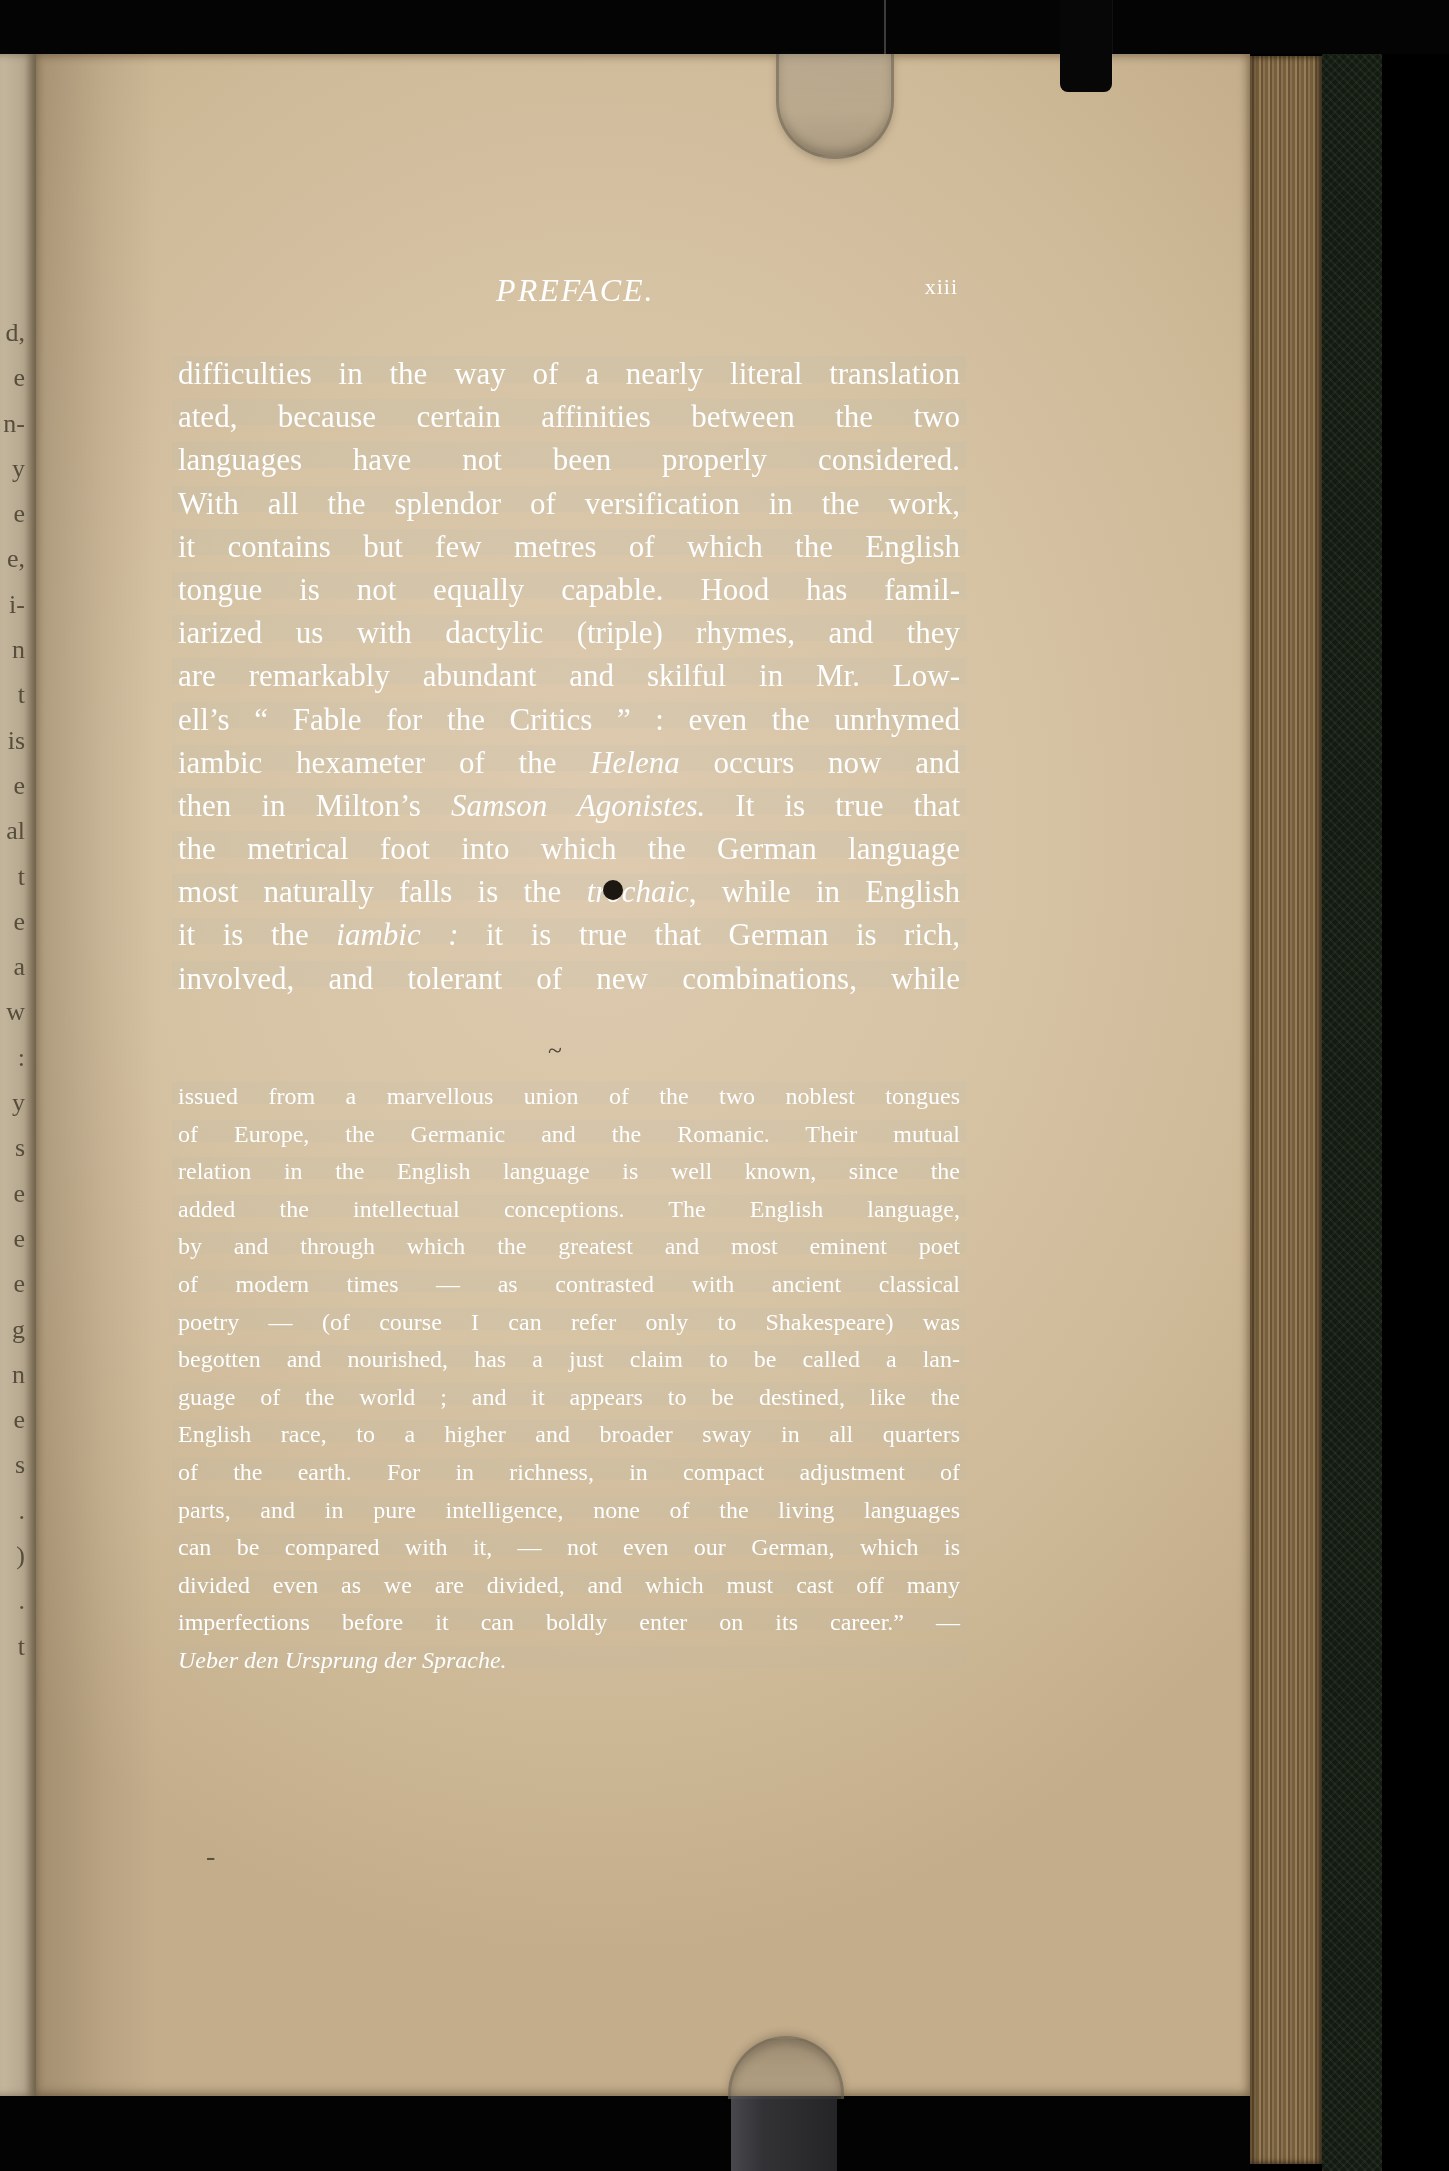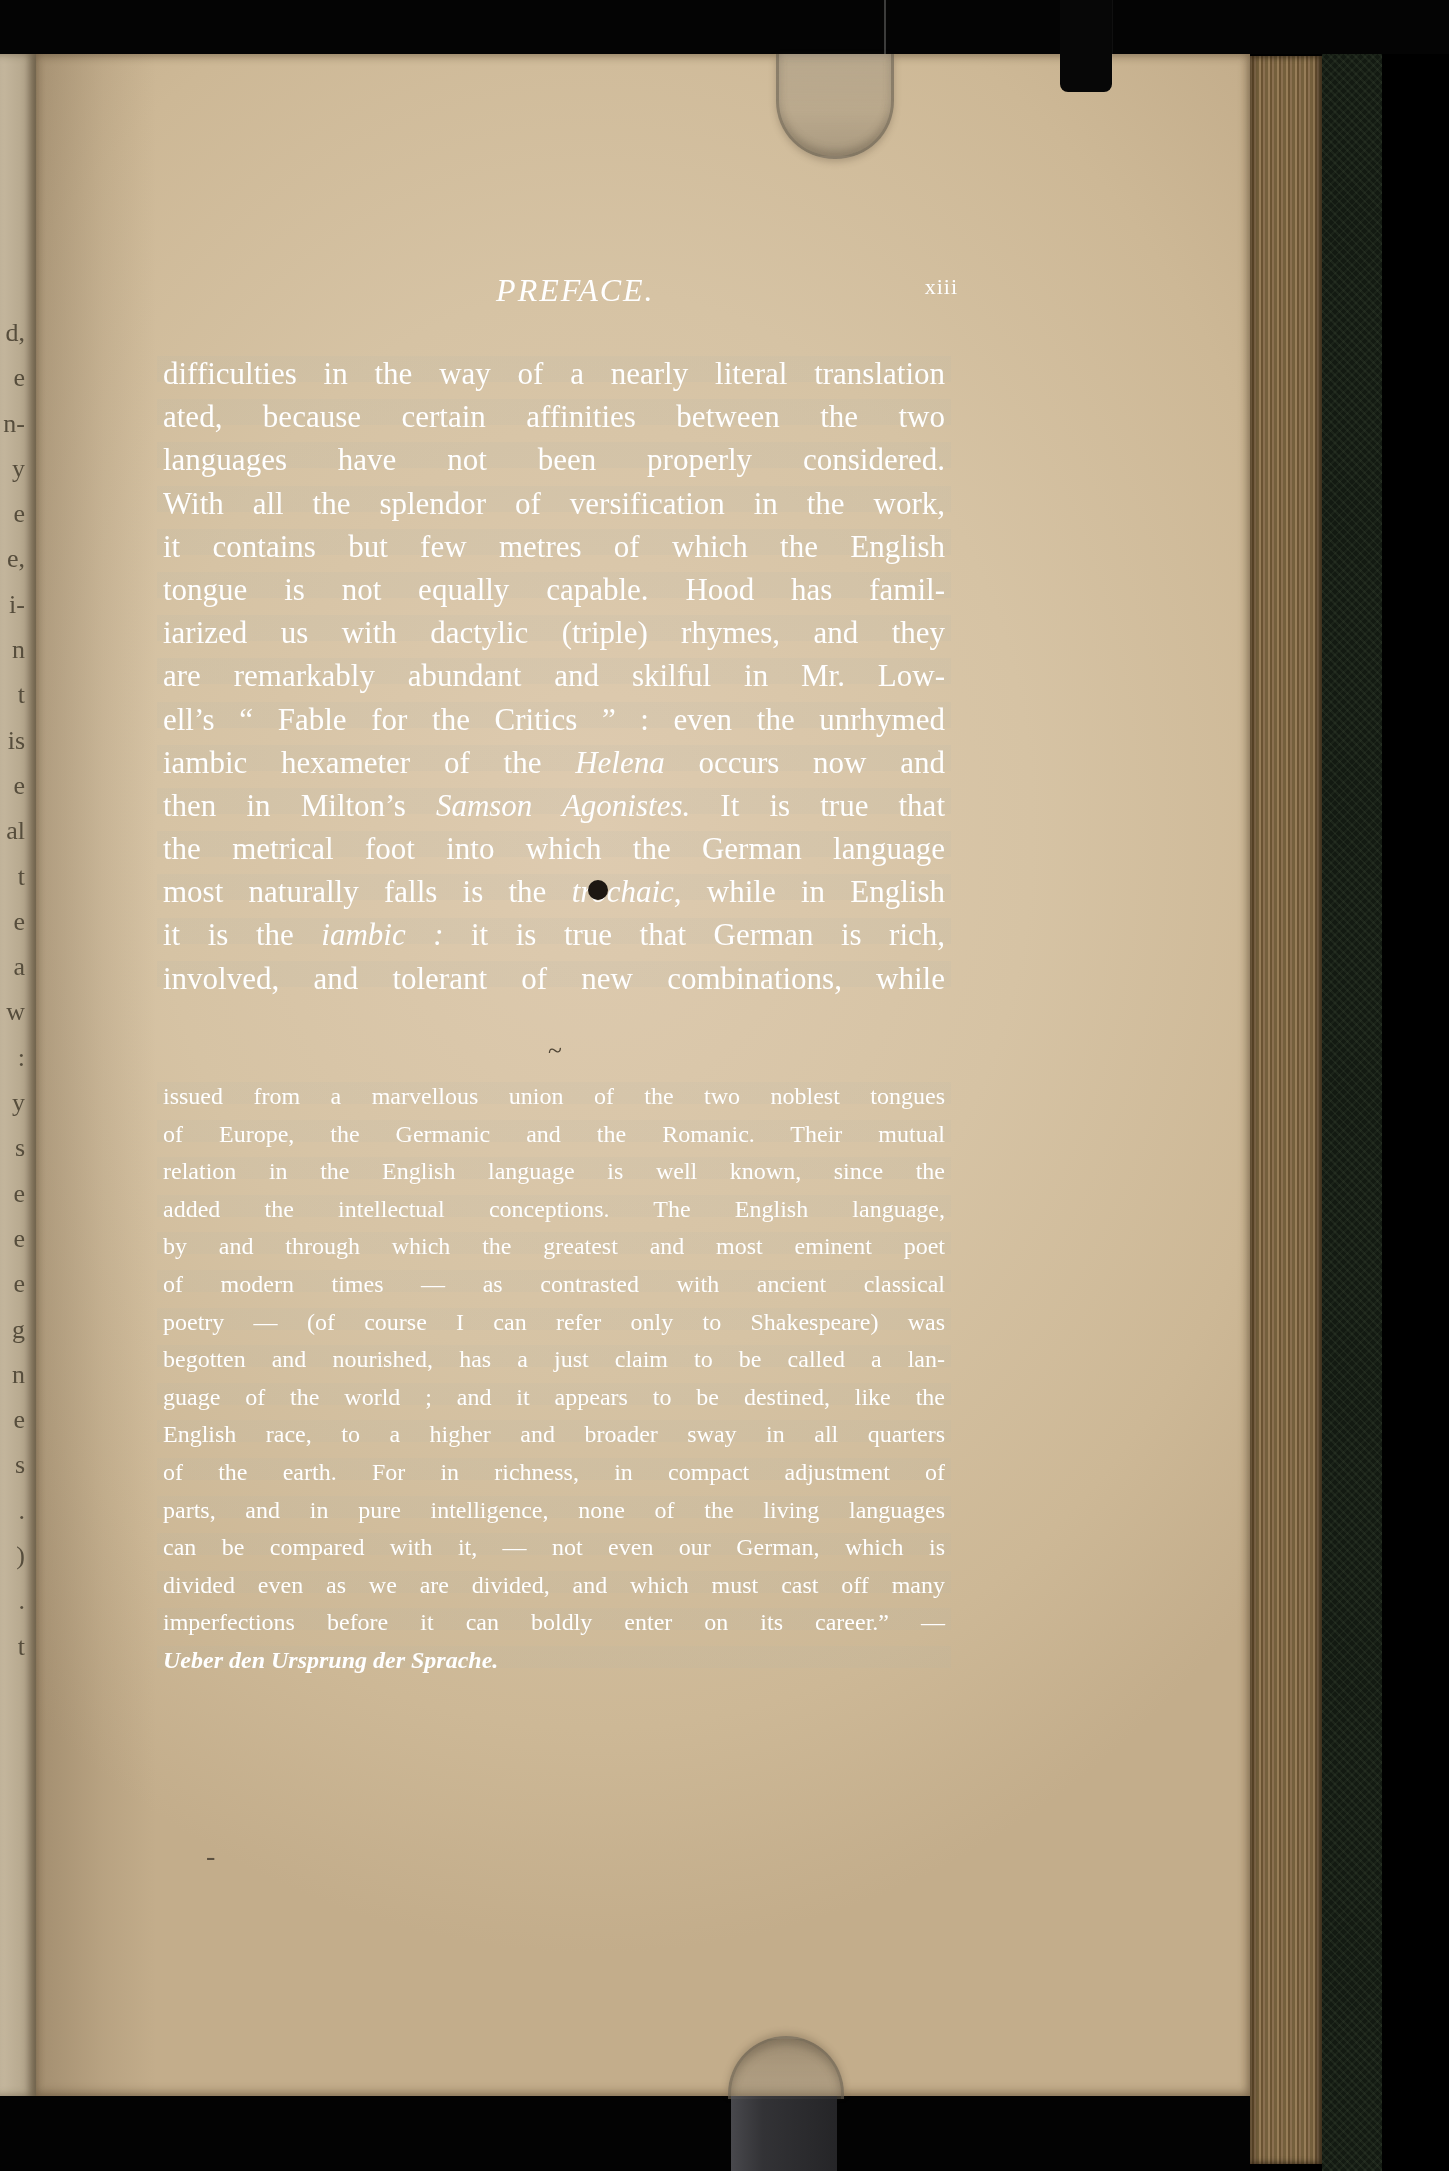--- a/index.html
+++ b/index.html
@@ -80,31 +80,31 @@
 
   
   .ink{color:#ffffff;}
   .page-header{left:178px;top:272px;width:782px;height:48px;}
   .preface-title{
     position:absolute;left:50%;transform:translateX(-46%);top:0;
     font-style:italic;font-size:32px;letter-spacing:2px;white-space:nowrap;
   }
   .page-number{position:absolute;right:2px;top:2px;font-size:22px;letter-spacing:1px;}
 
-  .textblock{left:163px;width:782px;}
+  .textblock{left:178px;width:782px;}
   .bodytext{top:352px;}
   .footnote{top:1078px;}
   .tline{
     white-space:nowrap;overflow:visible;
     text-align:justify;text-align-last:justify;
     position:relative;z-index:1;
   }
   .bodytext .tline{font-size:31px;line-height:43.2px;height:43.2px;}
   .footnote .tline{font-size:24px;line-height:37.6px;height:37.6px;}
-  .footnote .tline:last-child{text-align-last:left;font-weight:bold;}
+  .footnote .tline:last-child{text-align-last:left;}
 
   
   .bodytext::before,.footnote::before{
     content:"";position:absolute;left:-6px;right:-6px;top:4px;bottom:0;z-index:0;
     background:repeating-linear-gradient(180deg,
       rgba(168,178,172,0.10) 0 26px, rgba(168,178,172,0) 26px 43.2px);
   }
   .footnote::before{
     background:repeating-linear-gradient(180deg,
       rgba(168,178,172,0.09) 0 22px, rgba(168,178,172,0) 22px 37.6px);

